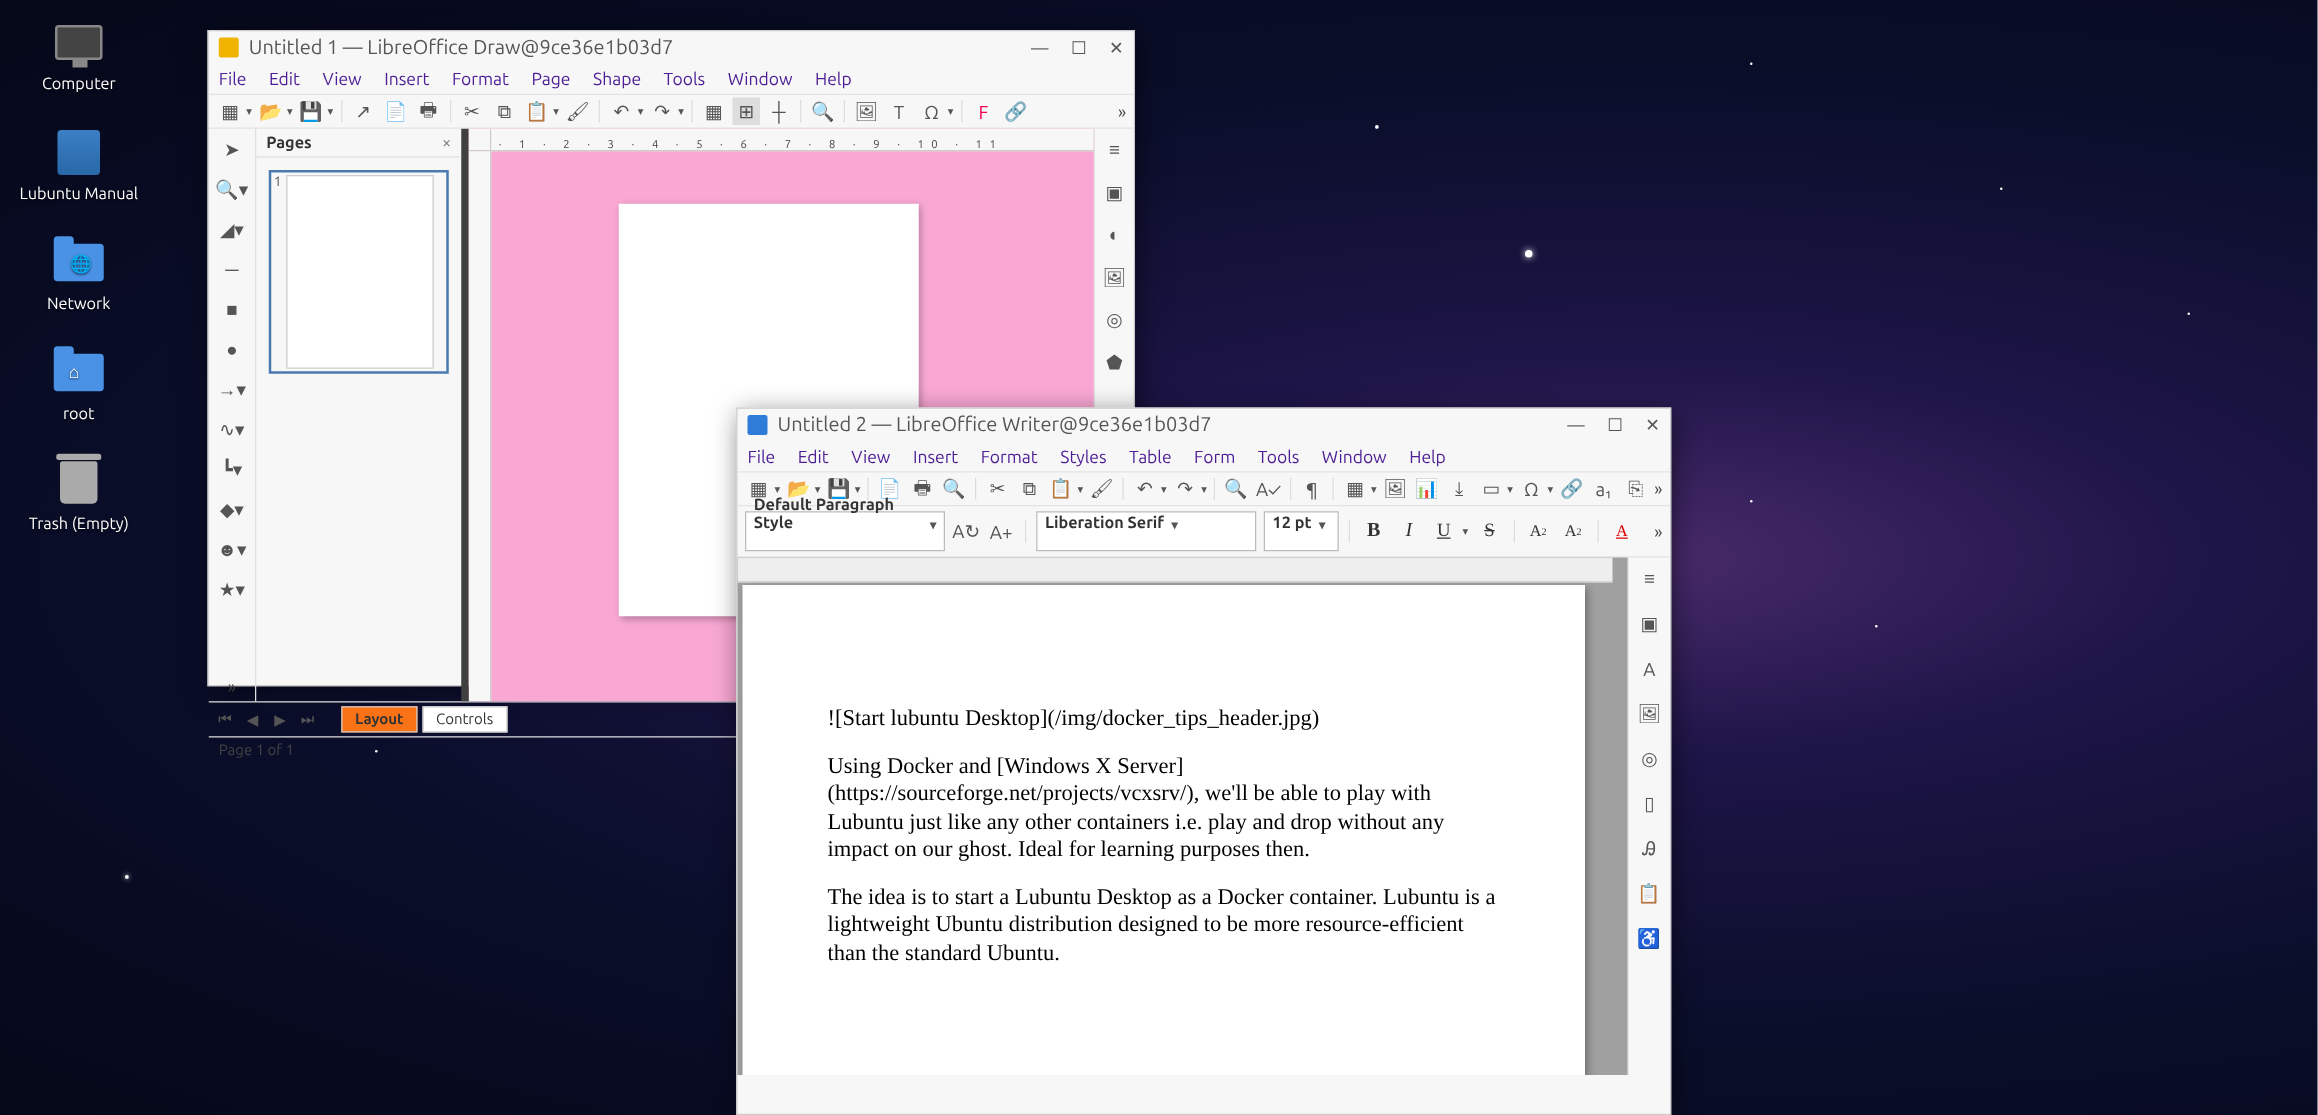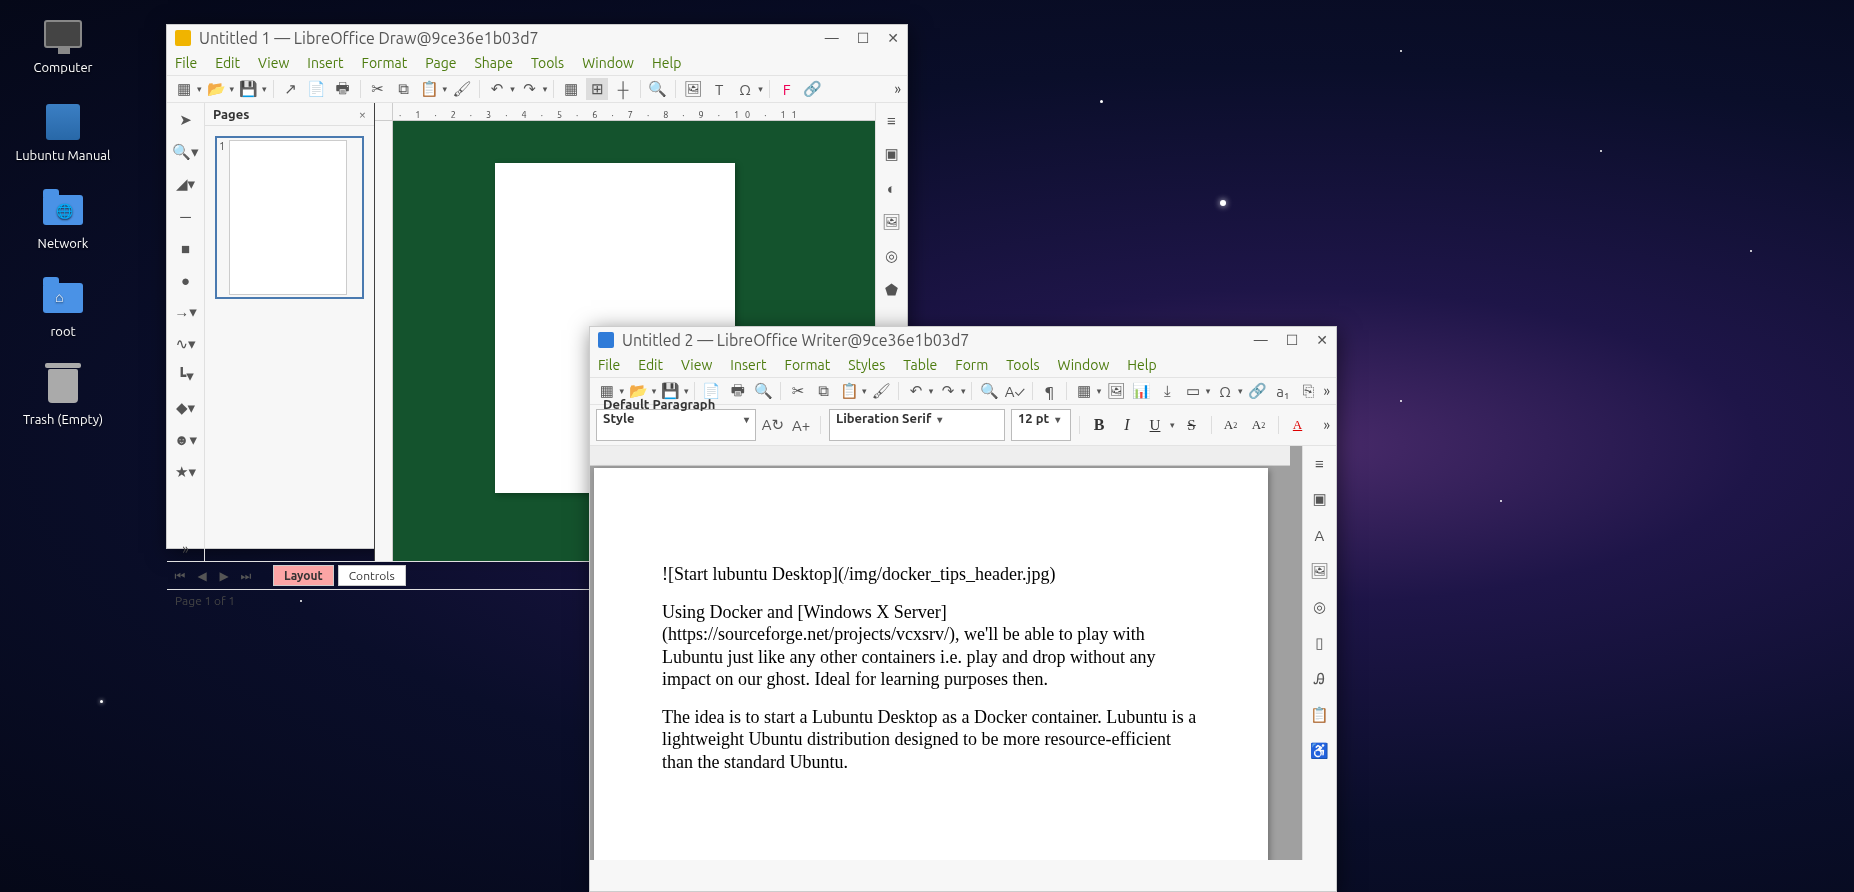--- a/index.html
+++ b/index.html
@@ -37,48 +37,48 @@
 
 .window {
   position: absolute; background: #f7f7f7; border: 1px solid #ccc;
   box-shadow: 2px 4px 20px rgba(0,0,0,.5);
 }
 .titlebar { height: 26px; display: flex; align-items: center; padding: 0 8px; gap: 8px; }
 .titlebar .appicon { width: 16px; height: 16px; border-radius: 2px; }
 .titlebar .title { flex: 1; color: #555; font-size: 16px; }
 .titlebar .winbtns { display: flex; gap: 18px; color: #555; }
 .titlebar .winbtns span { cursor: default; font-size: 14px; }
-.menubar { display: flex; padding: 4px 8px; gap: 18px; color: #4d7c0f; font-size: 14px; }
+.menubar { display: flex; padding: 4px 8px; gap: 18px; color: #4c1d95; font-size: 14px; }
 .menubar span { cursor: default; }
 .toolbar { display: flex; align-items: center; padding: 2px 6px; gap: 4px; border-top:1px solid #e3e3e3; border-bottom:1px solid #e3e3e3; flex-wrap: nowrap; overflow:hidden;}
 .tbtn { width: 22px; height: 22px; display: flex; align-items: center; justify-content: center; color: #555; cursor: default; font-size: 15px;}
 .tsep { width:1px; height:18px; background:#ddd; margin:0 2px;}
 .dropdown-caret { font-size: 9px; color: #555; margin-left: -2px;}
 
 
 .draw-body { display: flex; height: 458px; }
 .draw-left-tool { width: 38px; display: flex; flex-direction: column; align-items: center; gap: 10px; padding-top: 6px; border-right:1px solid #e0e0e0;}
 .draw-left-tool .tbtn{width:28px;}
-.pages-panel { width: 170px; border-right: 1px solid #404040; display:flex; flex-direction:column;}
+.pages-panel { width: 170px; border-right: 6px solid #404040; display:flex; flex-direction:column;}
 .pages-header { display:flex; justify-content:space-between; padding:4px 8px; font-weight:600; font-size:13px; border-bottom:1px solid #e0e0e0;}
 .pages-header .close-x{font-weight:normal; color:#777;}
 .page-thumb-wrap{padding:10px;}
 .page-thumb { border:2px solid #4a7ab0; padding:2px; display:flex;}
 .page-thumb .num{font-size:11px;color:#555; width:10px;}
 .page-thumb .sheet{width:118px;height:155px;background:#fff;border:1px solid #ccc;}
-.canvas-area { flex:1; background:#14532d; position:relative; overflow:hidden;}
+.canvas-area { flex:1; background:#f9a8d4; position:relative; overflow:hidden;}
 .ruler-h { position:absolute; top:0; left:18px; right:0; height:18px; background:#f7f7f7; border-bottom:1px solid #ccc; font-size:8px; color:#555; display:flex; align-items:flex-end; padding-left:2px;}
 .ruler-v { position:absolute; top:18px; left:0; width:18px; bottom:0; background:#f7f7f7; border-right:1px solid #ccc;}
 .ruler-corner{position:absolute;top:0;left:0;width:18px;height:18px;background:#f7f7f7;border-right:1px solid #ccc;border-bottom:1px solid #ccc;}
 .canvas-page { position:absolute; top:60px; left:120px; width:240px; height:330px; background:#fff; box-shadow:2px 2px 6px rgba(0,0,0,.3);}
 .draw-right-tool { width:32px; display:flex; flex-direction:column; align-items:center; gap:12px; padding-top:6px; border-left:1px solid #e0e0e0;}
 .draw-bottom-tabs { display:flex; align-items:center; height:28px; border-top:1px solid #e0e0e0; padding:0 4px; gap:4px;}
 .draw-bottom-tabs .navbtn{width:18px;text-align:center;color:#555;font-size:12px;}
 .bottom-tab{padding:3px 10px;border:1px solid #ccc;font-size:12px;background:#fff;}
-.bottom-tab.active{background:#fca5a5;font-weight:600;}
+.bottom-tab.active{background:#f97316;font-weight:600;}
 .statusbar { height:22px; display:flex; align-items:center; padding:0 8px; color:#444; font-size:12px; border-top:1px solid #e0e0e0; gap:40px;}
 
 
 .writer-toolbar2 { display:flex; align-items:center; padding:4px 6px; gap:6px; border-bottom:1px solid #e3e3e3;}
 .combo { border:1px solid #bbb; background:#fff; height:26px; display:flex; align-items:flex-end; padding:15px 6px; font-size:13px; gap:6px;font-weight:bold;}
 .combo .caret{font-size:10px;color:#555;}
 .writer-body { display:flex; height:calc(100% - 150px);}
 .writer-canvas { flex:1; background:#a0a0a0; position:relative; overflow:hidden;}
 .writer-ruler-h{position:absolute;top:0;left:0;right:12px;height:20px;background:#eee;border-bottom:1px solid #ccc;}
 .writer-page { position:absolute; top:22px; left:4px; width:674px; height:600px; background:#fff; box-shadow:2px 2px 6px rgba(0,0,0,.3); padding:95px 68px 30px;}

